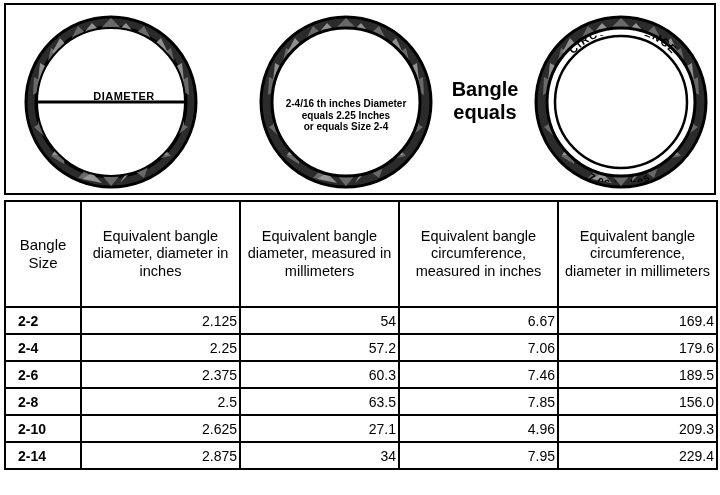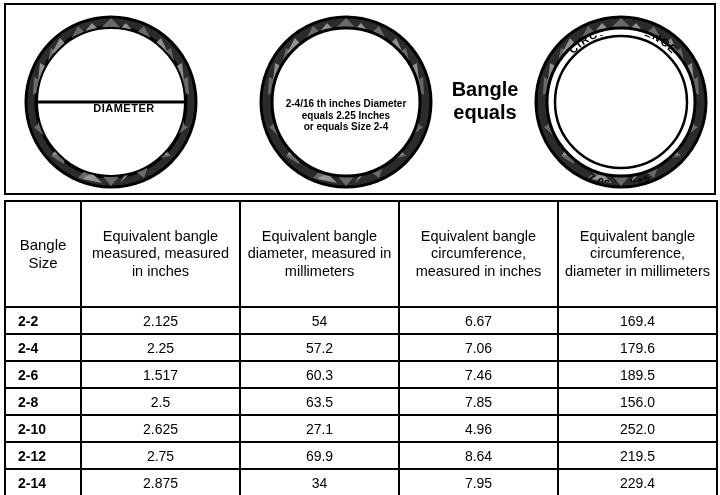--- a/index.html
+++ b/index.html
@@ -44,21 +44,20 @@
     line-height: 1.15;
     color: #000;
   }
 
   #diameter-label {
     left: 58px;
     top: 85px;
     width: 120px;
     font-size: 11px;
     letter-spacing: 0.5px;
-    margin-top: 12px;
   }
   #mid-text {
     left: 275px;
     top: 93px;
     width: 130px;
     font-size: 10px;
     font-weight: bold;
     text-align: center;
   }
   #bangle-equals {
@@ -111,20 +110,21 @@
     line-height: 1.2;
     height: 92px;
   }
   table.size-table thead th.size-col {
     font-size: 15px;
   }
   table.size-table tbody td {
     font-size: 14px;
     padding: 2px 2px;
     height: 21px;
+    text-align: right;
   }
   table.size-table tbody td.bangle-size {
     font-weight: bold;
     text-align: left;
     padding-left: 12px;
     margin-left: 41px;
   }
   col.c0 { width: 76px; }
   col.c1 { width: 159px; }
   col.c2 { width: 159px; }
@@ -289,21 +289,21 @@
       <colgroup>
         <col class="c0">
           <col class="c1">
           <col class="c2">
           <col class="c3">
           <col class="c4">
       </colgroup>
       <thead>
         <tr>
           <th class="size-col" id="h0">Bangle<br>Size</th>
-          <th id="h1">Equivalent bangle measured, measured in inches</th>
+          <th id="h1">Equivalent bangle diameter, diameter in inches</th>
           <th id="h2">Equivalent bangle diameter, measured in millimeters</th>
           <th id="h3">Equivalent bangle circumference, measured in inches</th>
           <th id="h4">Equivalent bangle circumference, diameter in millimeters</th>
         </tr>
       </thead>
       <tbody id="table-body">
           <tr>
             <td class="bangle-size">2-2</td>
             <td>2.125</td>
             <td>54</td>
@@ -312,45 +312,38 @@
           </tr>
           <tr>
             <td class="bangle-size">2-4</td>
             <td>2.25</td>
             <td>57.2</td>
             <td>7.06</td>
             <td>179.6</td>
           </tr>
           <tr>
             <td class="bangle-size">2-6</td>
-            <td>1.517</td>
+            <td>2.375</td>
             <td>60.3</td>
             <td>7.46</td>
             <td>189.5</td>
           </tr>
           <tr>
             <td class="bangle-size">2-8</td>
             <td>2.5</td>
             <td>63.5</td>
             <td>7.85</td>
             <td>156.0</td>
           </tr>
           <tr>
             <td class="bangle-size">2-10</td>
             <td>2.625</td>
             <td>27.1</td>
             <td>4.96</td>
-            <td>252.0</td>
-          </tr>
-          <tr>
-            <td class="bangle-size">2-12</td>
-            <td>2.75</td>
-            <td>69.9</td>
-            <td>8.64</td>
-            <td>219.5</td>
+            <td>209.3</td>
           </tr>
           <tr>
             <td class="bangle-size">2-14</td>
             <td>2.875</td>
             <td>34</td>
             <td>7.95</td>
             <td>229.4</td>
           </tr>
         </tbody>
     </table>

